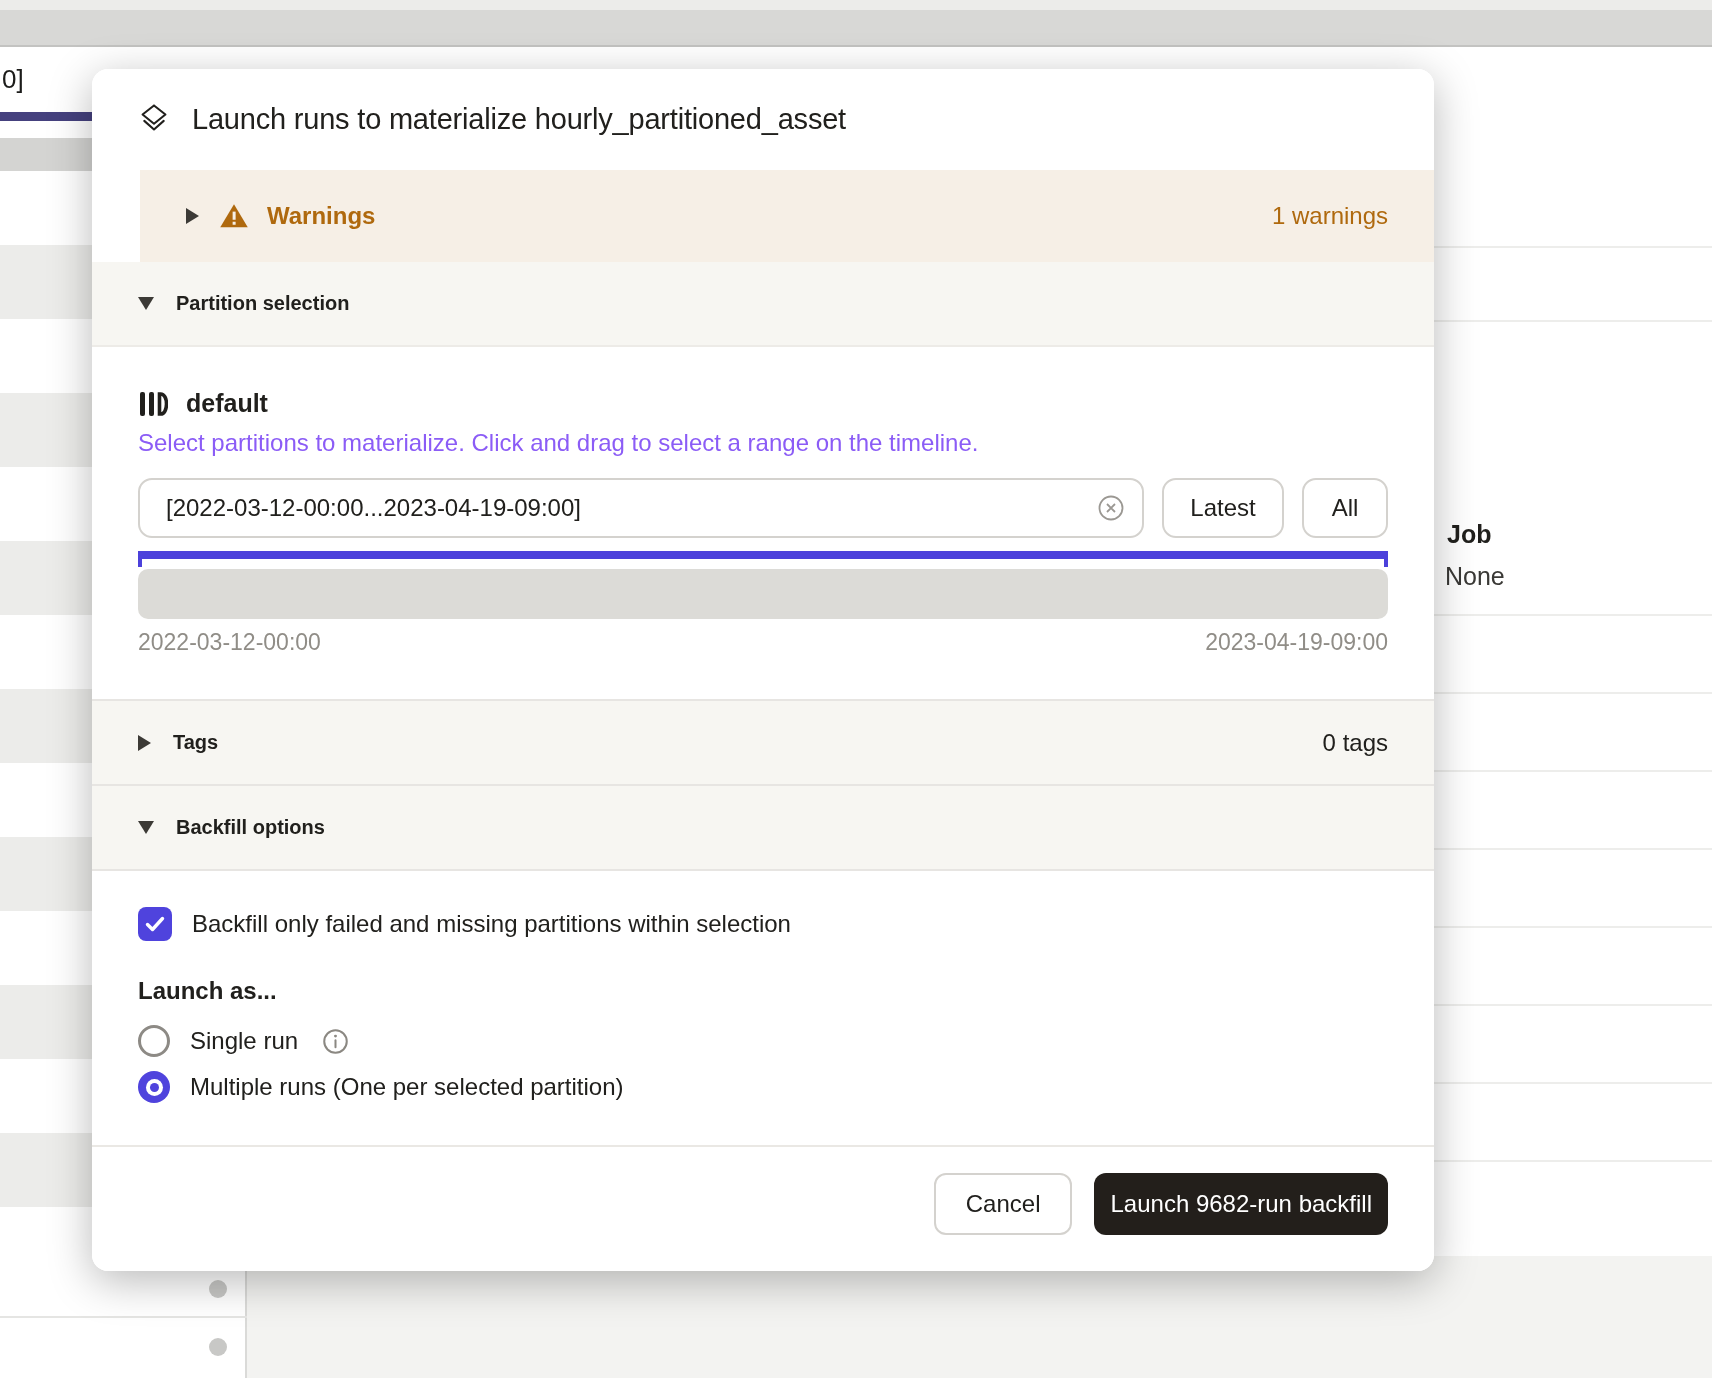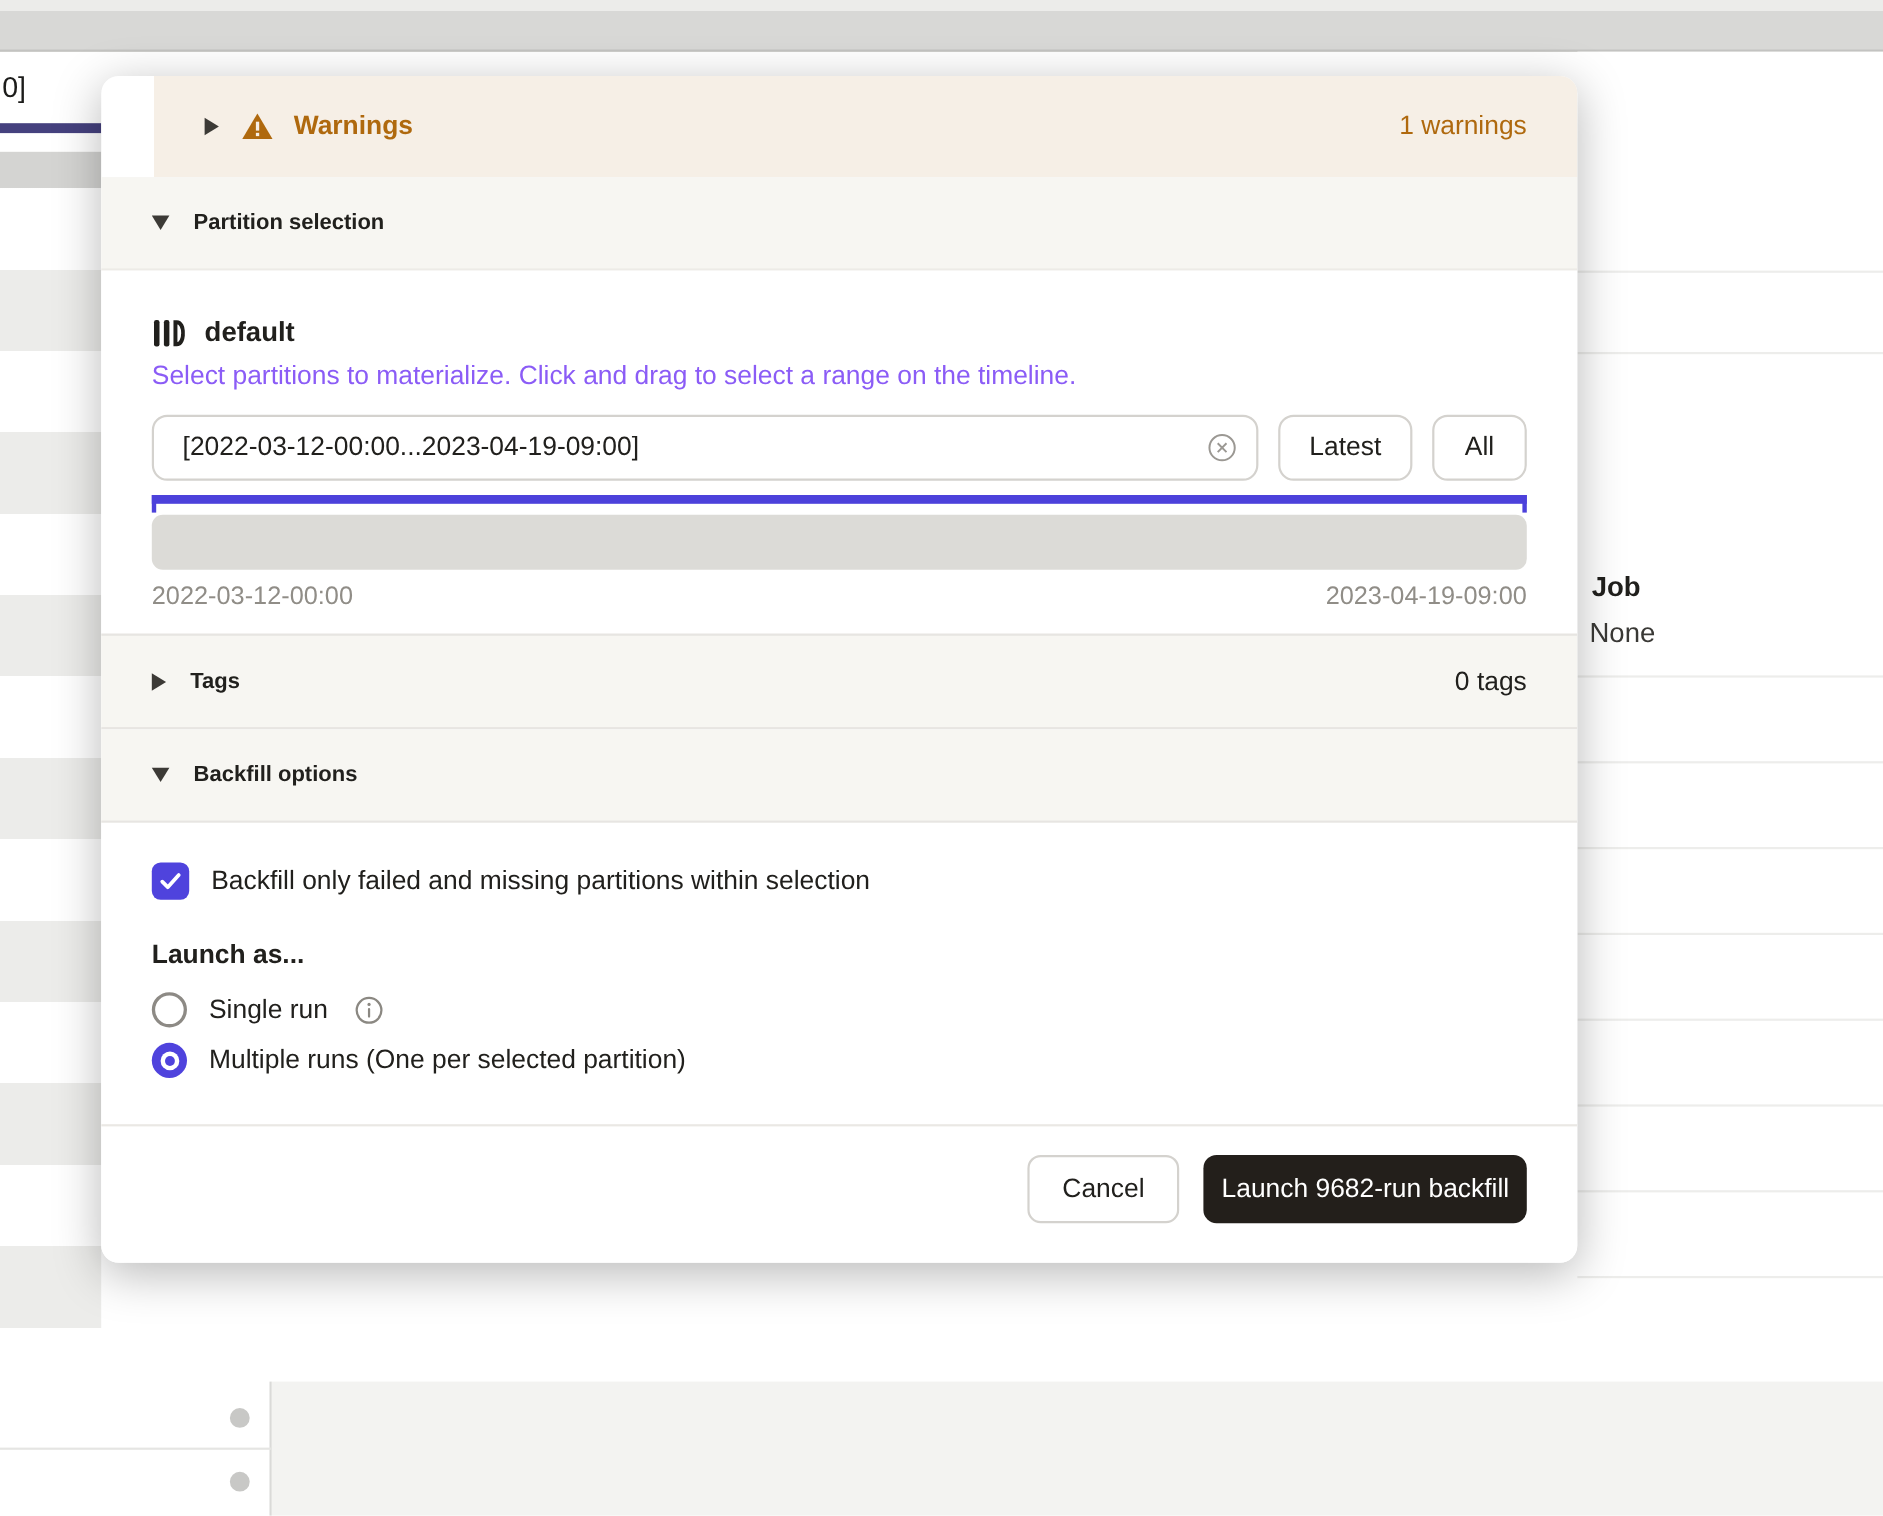--- a/index.html
+++ b/index.html
@@ -62,21 +62,21 @@
 
   .section-bar {
     height:85px; background:#F7F6F2; display:flex; align-items:center; padding:0 46px; gap:22px;
   }
   .section-bar.tags { height:87px; border-top:2px solid #E7E5E2; border-bottom:2px solid #E7E5E2; }
   .section-bar.partition { border-bottom:2px solid #EDEBE7; }
   .section-bar.backfill { border-bottom:2px solid #E7E5E2; }
   .section-label { font-size:20px; font-weight:600; color:#21201D; }
   .section-count { margin-left:auto; font-size:24px; color:#21201D; font-weight:400; }
 
-  .partition-body { background:#fff; padding:40px 46px 20px 46px; }
+  .partition-body { background:#fff; padding:40px 46px 42px 46px; }
   .dim-row { display:flex; align-items:center; gap:18px; height:33px; margin-bottom:8px; }
   .dim-name { font-size:25px; font-weight:700; }
   .helper { font-size:24px; color:#8b5cf6; height:30px; line-height:30px; margin-bottom:20px; }
 
   .input-row { display:flex; align-items:center; }
   .range-input-wrap { flex:1; position:relative; margin-right:18px; }
   .range-input {
     width:100%; height:60px; border:2px solid #D4D2CE; border-radius:14px;
     font-family:"Liberation Sans", sans-serif; font-size:24px; color:#21201D;
     padding:0 64px 0 26px; outline:none; background:#fff;
@@ -164,20 +164,29 @@
 
   <div class="bg bg-bottomarea"></div>
   <div class="bg bg-bottomleft">
     <div class="bg-bl-line"></div>
     <div class="bg-dot d1"></div>
     <div class="bg-dot d2"></div>
   </div>
 
   <div class="modal">
 
+    <div class="modal-header">
+      <span>
+        <svg width="32" height="32" viewBox="0 0 28 28" fill="none" stroke="#21201D" stroke-width="1.8" stroke-linejoin="round">
+          <path d="M14 3 L24 11 L14 19 L4 11 Z"></path>
+          <path d="M5.5 16.5 L14 24 L22.5 16.5" fill="none" stroke-linecap="round"></path>
+        </svg>
+      </span>
+      <span class="modal-title">Launch runs to materialize hourly_partitioned_asset</span>
+    </div>
 
     <div class="warnings-bar">
       <span class="caret-right"></span>
       <span style="margin-left:20px; display:flex;">
         <svg width="30" height="30" viewBox="0 0 24 24">
           <path d="M12 2.5 L23 21 H1 Z" fill="#AF690E"></path>
           <rect x="10.9" y="8.5" width="2.4" height="6.5" fill="#F6EFE6"></rect>
           <rect x="10.9" y="16.6" width="2.4" height="2.4" fill="#F6EFE6"></rect>
         </svg>
       </span>

